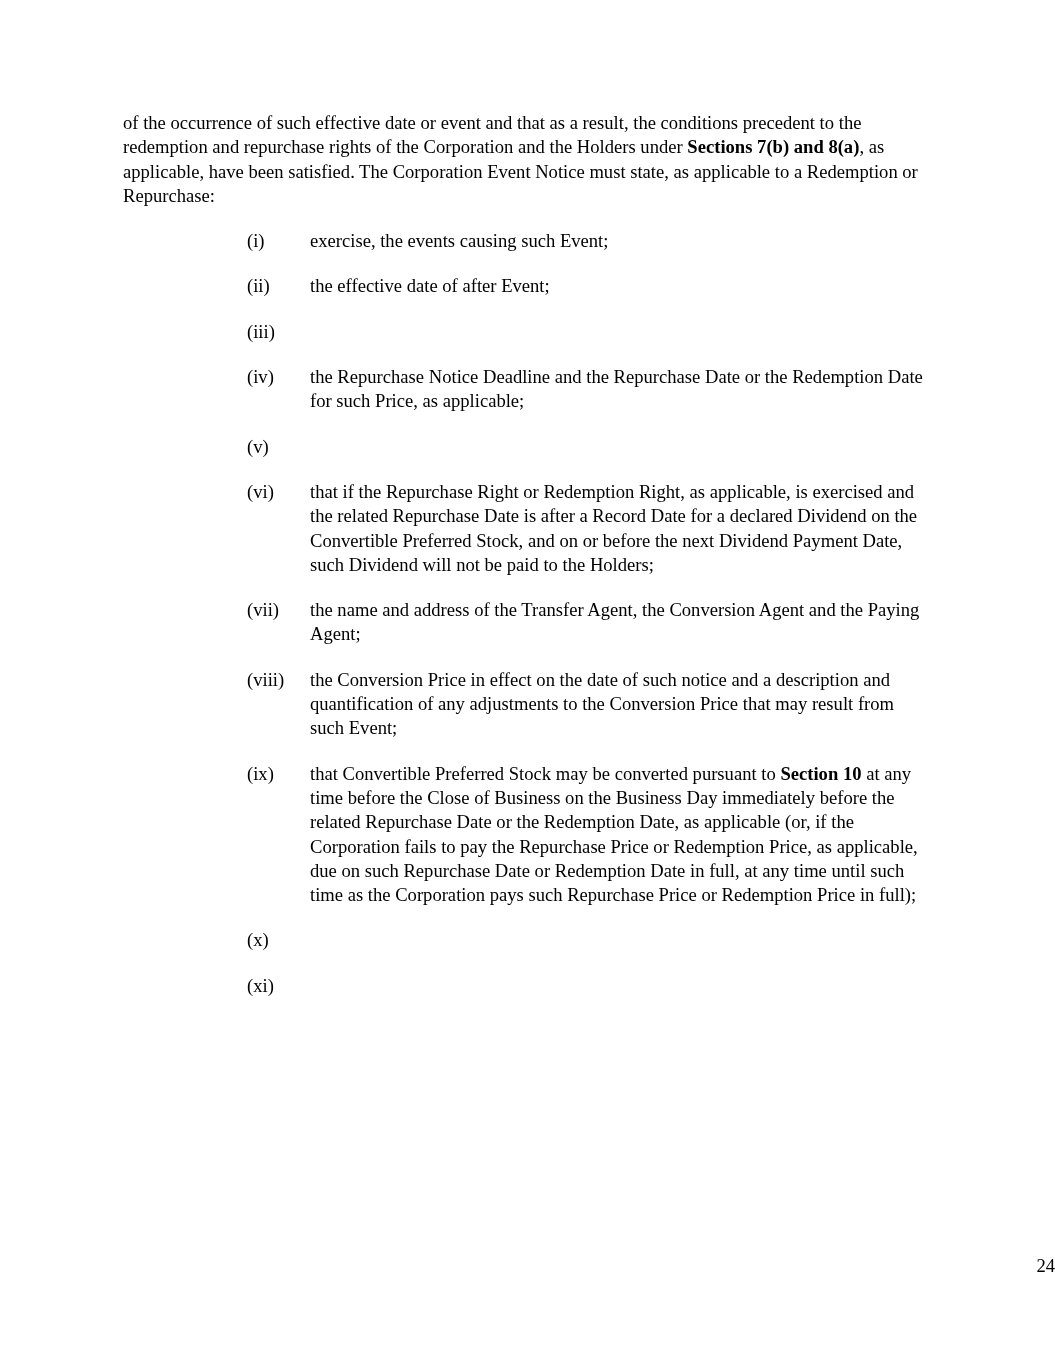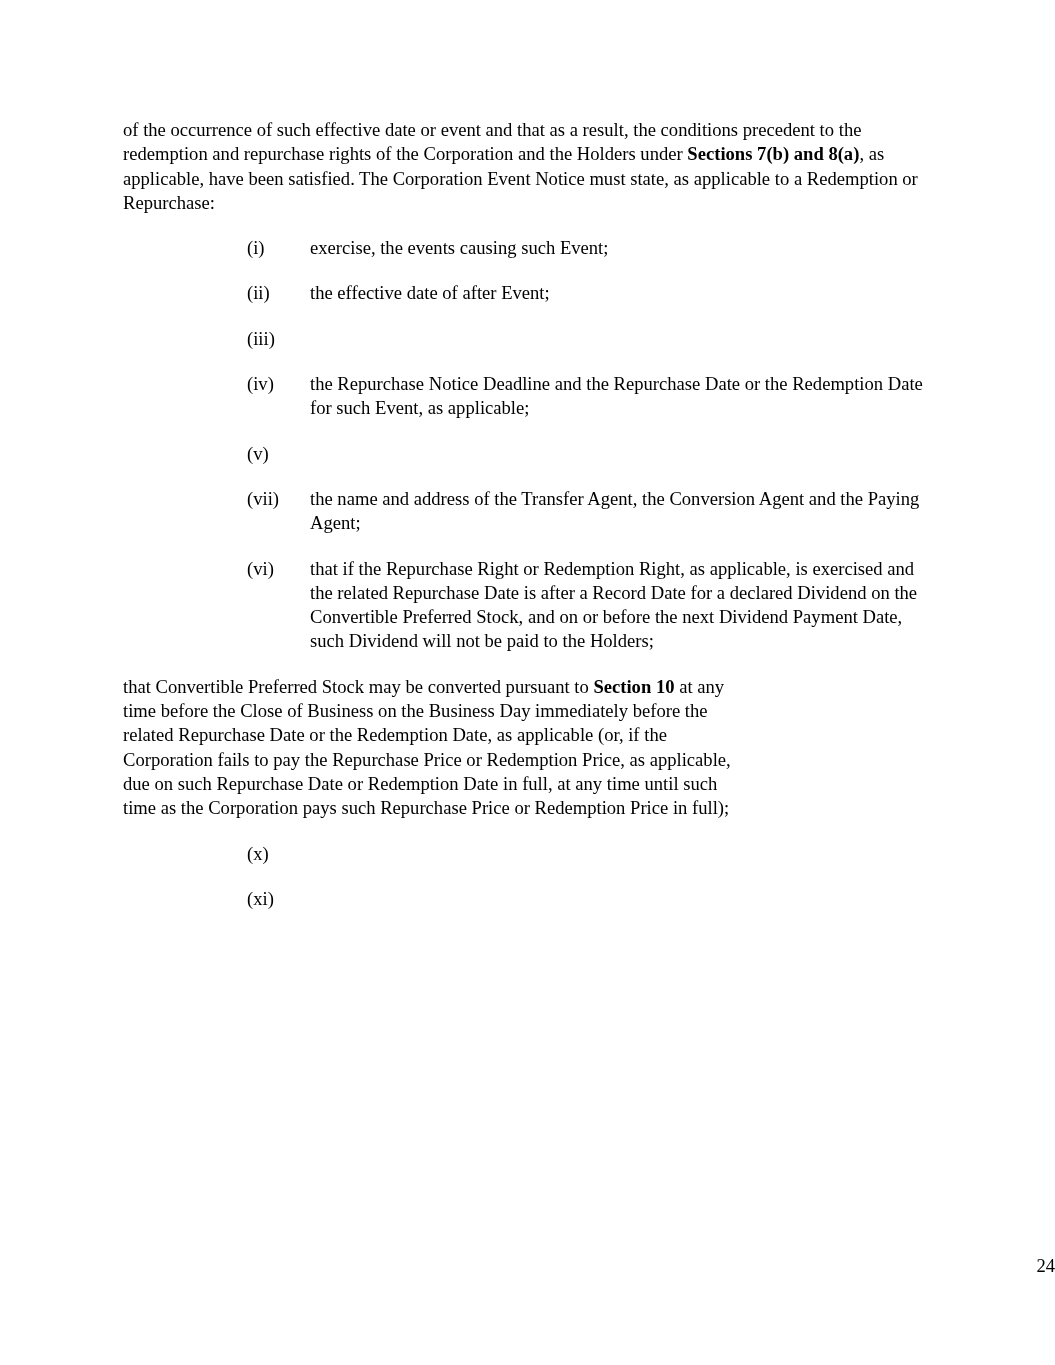--- a/index.html
+++ b/index.html
@@ -15,21 +15,21 @@
     margin: 0 auto;
     font-family: "Liberation Serif", "DejaVu Serif", serif;
     font-size: 18.6px;
     line-height: 24.3px;
     color: #000000;
     overflow: hidden;
   }
   .content {
     position: absolute;
     left: 123px;
-    top: 118px;
+    top: 111px;
     width: 806px;
   }
   .intro {
     margin: 0;
     text-align: left;
   }
   .list {
     margin: 0;
   }
   .list-item {
@@ -69,34 +69,39 @@
         </div>
         <div class="list-item">
           <div class="list-marker">(ii)</div>
           <div class="list-text"><span>the effective date of after Event;</span></div>
         </div>
         <div class="list-item">
           <div class="list-marker">(iii)</div>
         </div>
         <div class="list-item">
           <div class="list-marker">(iv)</div>
-          <div class="list-text"><span>the Repurchase Notice Deadline and the Repurchase Date or the Redemption Date for such Event, as applicable;</span></div>
+          <div class="list-text"><span>the Repurchase Notice Deadline and the Repurchase Date or the Redemption Date for such Price, as applicable;</span></div>
         </div>
         <div class="list-item">
           <div class="list-marker">(v)</div>
+        </div>
+        <div class="list-item">
+          <div class="list-marker">(vi)</div>
+          <div class="list-text"><span>that if the Repurchase Right or Redemption Right, as applicable, is exercised and the related Repurchase Date is after a Record Date for a declared Dividend on the Convertible Preferred Stock, and on or before the next Dividend Payment Date, such Dividend will not be paid to the Holders;</span></div>
         </div>
         <div class="list-item">
           <div class="list-marker">(vii)</div>
           <div class="list-text"><span>the name and address of the Transfer Agent, the Conversion Agent and the Paying Agent;</span></div>
         </div>
         <div class="list-item">
-          <div class="list-marker">(vi)</div>
-          <div class="list-text"><span>that if the Repurchase Right or Redemption Right, as applicable, is exercised and the related Repurchase Date is after a Record Date for a declared Dividend on the Convertible Preferred Stock, and on or before the next Dividend Payment Date, such Dividend will not be paid to the Holders;</span></div>
+          <div class="list-marker">(viii)</div>
+          <div class="list-text"><span>the Conversion Price in effect on the date of such notice and a description and quantification of any adjustments to the Conversion Price that may result from such Event;</span></div>
         </div>
         <div class="list-item">
+          <div class="list-marker">(ix)</div>
           <div class="list-text"><span>that Convertible Preferred Stock may be converted pursuant to </span><span class="bold">Section 10</span><span> at any time before the Close of Business on the Business Day immediately before the related Repurchase Date or the Redemption Date, as applicable (or, if the Corporation fails to pay the Repurchase Price or Redemption Price, as applicable, due on such Repurchase Date or Redemption Date in full, at any time until such time as the Corporation pays such Repurchase Price or Redemption Price in full);</span></div>
         </div>
         <div class="list-item">
           <div class="list-marker">(x)</div>
         </div>
         <div class="list-item">
           <div class="list-marker">(xi)</div>
         </div>
       </div>
   </div>

